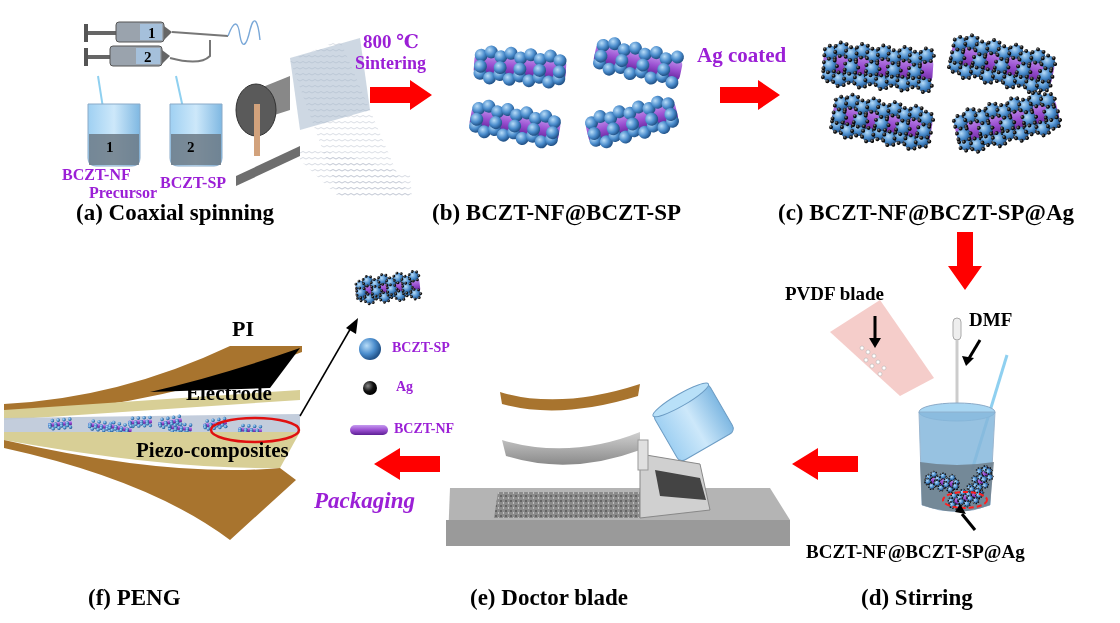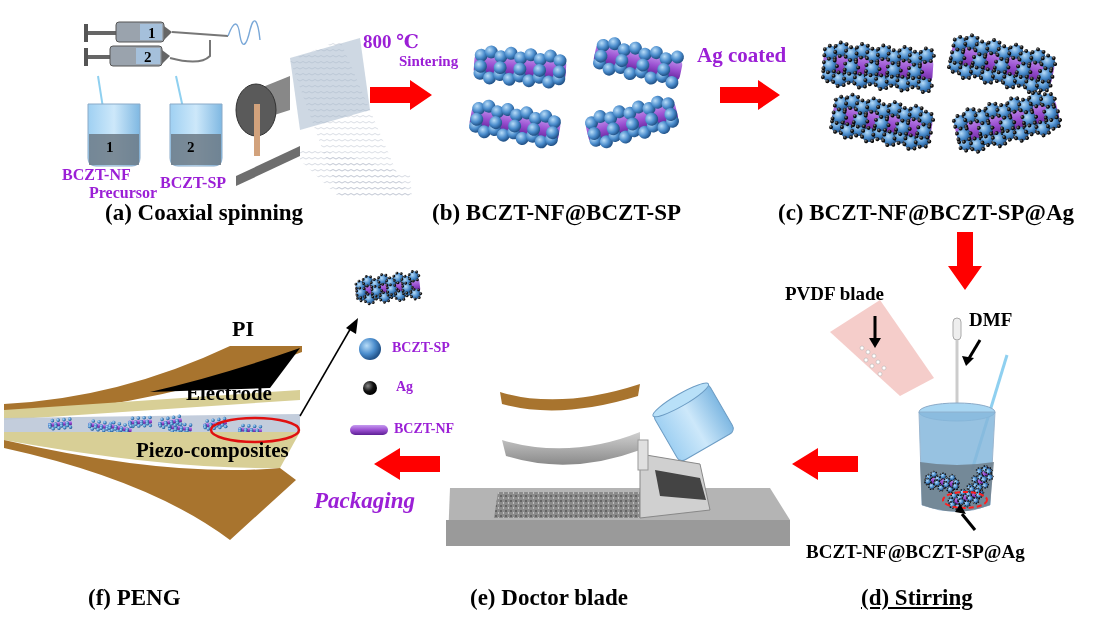--- a/index.html
+++ b/index.html
@@ -1826,33 +1826,33 @@
   </g>
 </svg>
 
 <div class="abs lbl" style="left:148px;top:25px;font-size:15px;">1</div>
 <div class="abs lbl" style="left:144px;top:49px;font-size:15px;">2</div>
 <div class="abs lbl" style="left:106px;top:139px;font-size:15px;">1</div>
 <div class="abs lbl" style="left:187px;top:139px;font-size:15px;">2</div>
 <div class="abs purple" style="left:62px;top:166px;font-size:16px;">BCZT-NF</div>
 <div class="abs purple" style="left:62px;top:184px;font-size:16px;margin-left:27px;">Precursor</div>
 <div class="abs purple" style="left:160px;top:174px;font-size:16px;">BCZT-SP</div>
-<div class="abs lbl cap" style="left:76px;top:200px;margin-left:29px;">(a) Coaxial spinning</div>
+<div class="abs lbl cap" style="left:76px;top:200px;">(a) Coaxial spinning</div>
 
 <div class="abs purple" style="left:363px;top:30px;font-size:19px;">800 ℃</div>
-<div class="abs purple" style="left:355px;top:53px;font-size:15px;margin-left:44px;">Sintering</div>
+<div class="abs purple" style="left:355px;top:53px;font-size:18px;">Sintering</div>
 <div class="abs lbl cap" style="left:432px;top:200px;">(b) BCZT-NF@BCZT-SP</div>
 
 <div class="abs purple" style="left:697px;top:43px;font-size:21px;">Ag coated</div>
 <div class="abs lbl cap" style="left:778px;top:200px;">(c) BCZT-NF@BCZT-SP@Ag</div>
 
 <div class="abs lbl" style="left:785px;top:283px;font-size:19px;">PVDF blade</div>
 <div class="abs lbl" style="left:969px;top:309px;font-size:19px;">DMF</div>
 <div class="abs lbl" style="left:806px;top:541px;font-size:19px;">BCZT-NF@BCZT-SP@Ag</div>
-<div class="abs lbl cap" style="left:861px;top:585px;text-decoration:underline;">(d) Stirring</div>
+<div class="abs lbl cap" style="left:861px;top:585px;">(d) Stirring</div>
 
 <div class="abs lbl cap" style="left:470px;top:585px;">(e) Doctor blade</div>
 
 <div class="abs lbl" style="left:232px;top:316px;font-size:22px;">PI</div>
 <div class="abs lbl" style="left:186px;top:381px;font-size:21px;">Electrode</div>
 <div class="abs lbl" style="left:136px;top:438px;font-size:21px;">Piezo-composites</div>
 <div class="abs purple" style="left:314px;top:488px;font-size:23px;font-style:italic;">Packaging</div>
 <div class="abs purple" style="left:392px;top:340px;font-size:14px;">BCZT-SP</div>
 <div class="abs purple" style="left:396px;top:379px;font-size:14px;">Ag</div>
 <div class="abs purple" style="left:394px;top:421px;font-size:14px;">BCZT-NF</div>

